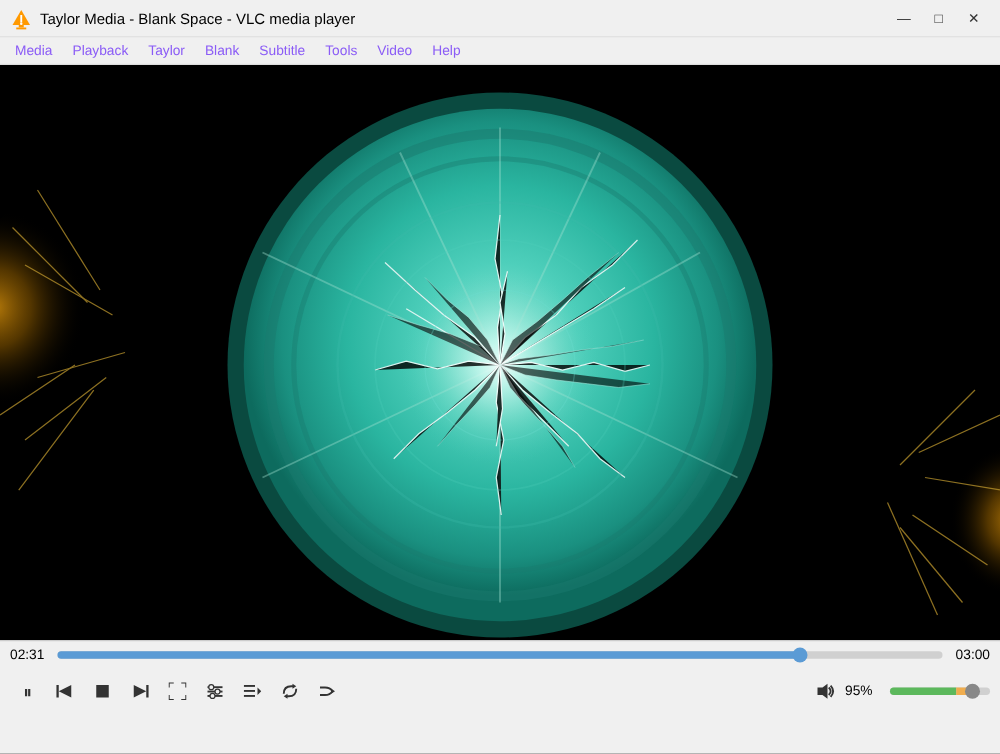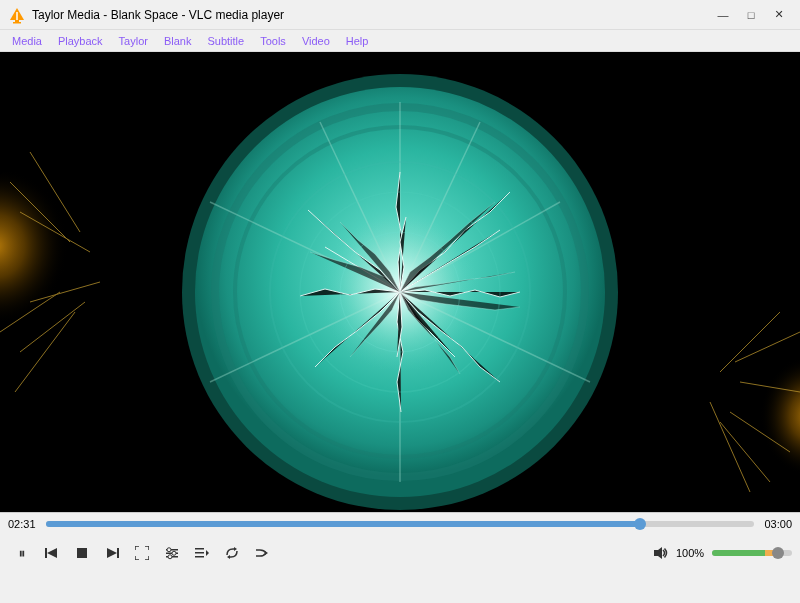--- a/index.html
+++ b/index.html
@@ -452,21 +452,21 @@
     </button>
 
     <div id="volume-section">
       <button id="volume-icon-btn" title="Volume">
         <svg width="16" height="16" viewBox="0 0 16 16">
           <polygon points="2,5 6,5 10,2 10,14 6,11 2,11" fill="#333"></polygon>
           <path d="M11,5 Q14,8 11,11" stroke="#333" stroke-width="1.5" fill="none"></path>
           <path d="M12.5,3.5 Q16.5,8 12.5,12.5" stroke="#333" stroke-width="1.5" fill="none"></path>
         </svg>
       </button>
-      <span id="volume-pct">100%</span>
+      <span id="volume-pct">95%</span>
       <div id="volume-bar-track">
         <div id="volume-bar-green"></div>
         <div id="volume-bar-yellow"></div>
         <div id="volume-bar-thumb"></div>
       </div>
     </div>
   </div>
 </div>
 
 </body></html>

